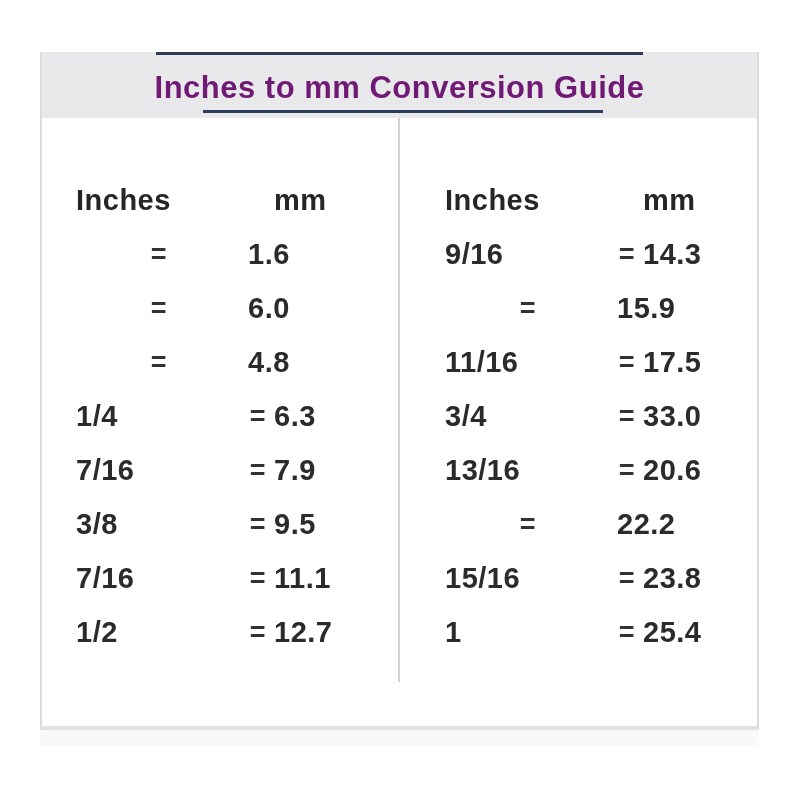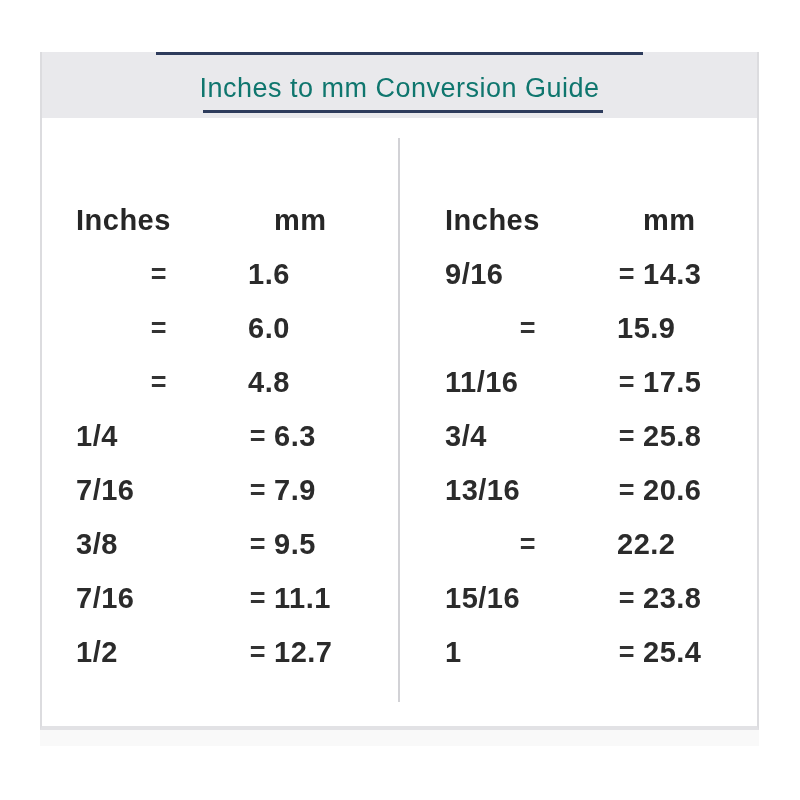--- a/index.html
+++ b/index.html
@@ -47,31 +47,30 @@
     width: 68%;
   }
   .rule-bottom {
     bottom: 5px;
     left: 22.5%;
     width: 56%;
   }
   .title {
     margin: 0;
     padding-top: 6px;
-    font-size: 27px;
-    font-weight: 400;
+    font-size: 31px;
+    font-weight: 700;
     letter-spacing: 0.5px;
-    color: #0f766e;
+    color: #701a75;
   }
   .guide-body {
     position: relative;
     display: flex;
     height: 564px;
     box-sizing: border-box;
-    margin-top: 20px;
   }
   .col {
     flex: 1 1 0;
     box-sizing: border-box;
     padding-top: 55px;
     color: #2b2b2b;
   }
   .col-left  { padding-left: 34px; padding-right: 52px; }
   .col-right { padding-left: 45px; padding-right: 42px; }
   .divider {
@@ -166,21 +165,21 @@
             <span class="cell-mm">15.9</span>
           </div>
           <div class="row">
             <span class="cell-frac">11/16</span>
             <span class="cell-eq">=</span>
             <span class="cell-mm">17.5</span>
           </div>
           <div class="row">
             <span class="cell-frac">3/4</span>
             <span class="cell-eq">=</span>
-            <span class="cell-mm">25.8</span>
+            <span class="cell-mm">33.0</span>
           </div>
           <div class="row">
             <span class="cell-frac">13/16</span>
             <span class="cell-eq">=</span>
             <span class="cell-mm">20.6</span>
           </div>
           <div class="row">
             <span class="cell-eq">=</span>
             <span class="cell-mm">22.2</span>
           </div>

